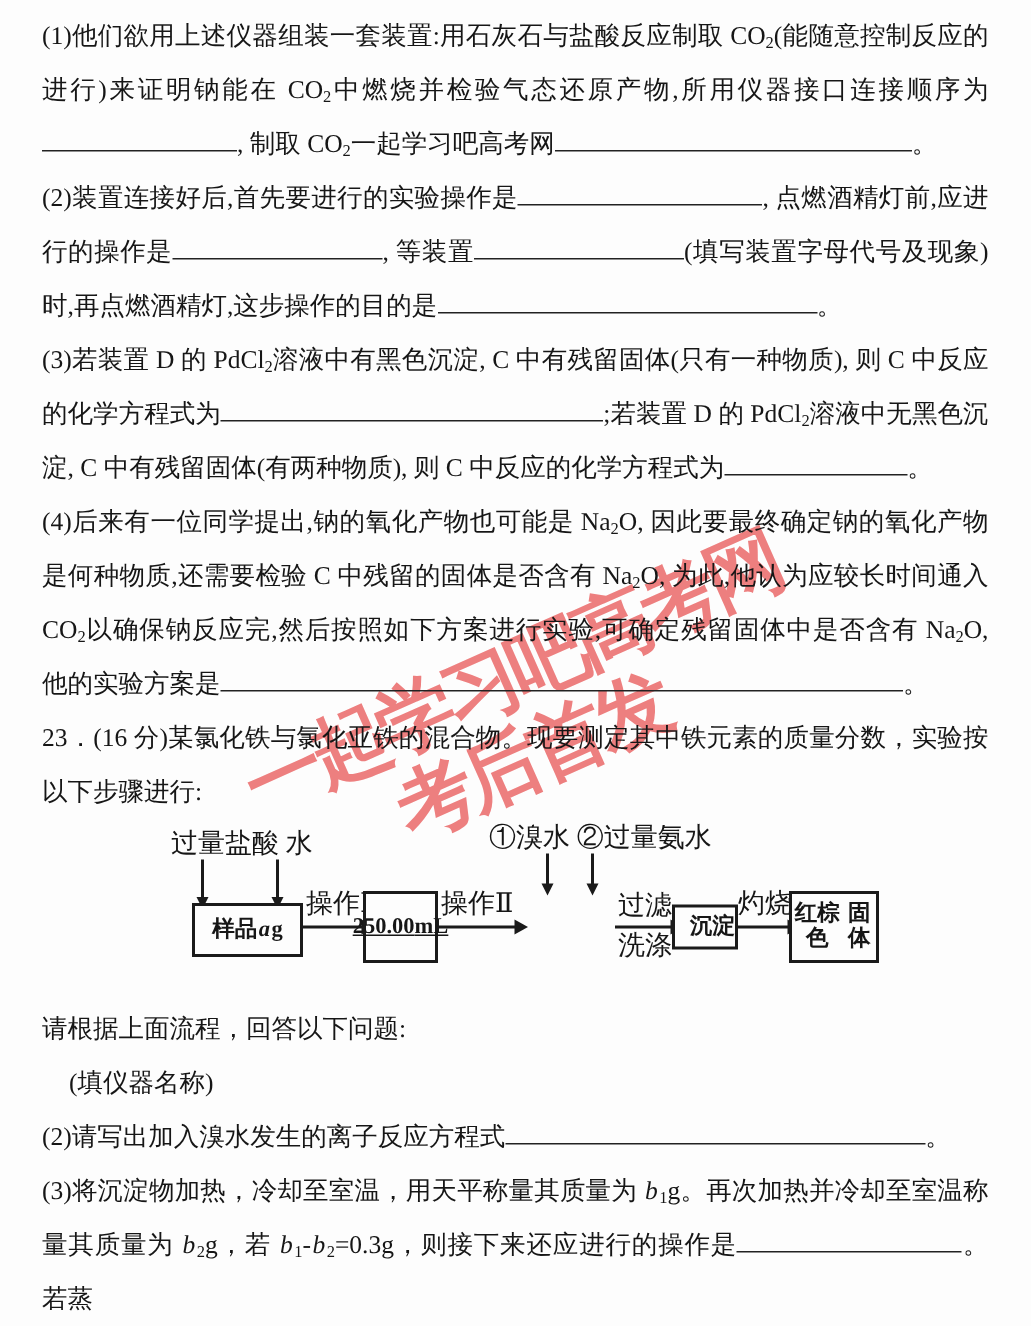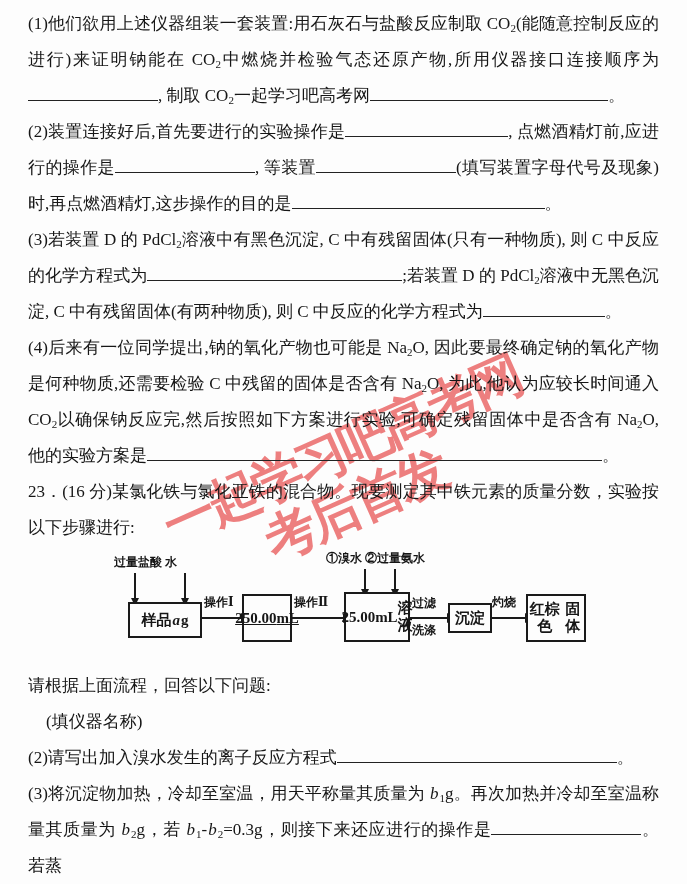--- a/index.html
+++ b/index.html
@@ -39,23 +39,23 @@
     z-index:1;
     pointer-events:none;
     white-space:nowrap;
   }
   .wm-line1{font-size:52px;line-height:56px;}
   .wm-line2{font-size:52px;line-height:56px;margin-left:86px;}
   
   .flowchart{position:relative;height:118px;margin:2px 0 2px 0;z-index:2;}
   .fc-label{
     position:absolute;
-    font-size:12px;line-height:17px;
+    font-size:18px;line-height:17px;
     white-space:nowrap;
-    font-weight:bold;
+    font-weight:normal;
   }
   .fc-box{
     position:absolute;
     border:2px solid #1a1a1a;
     display:flex;align-items:center;justify-content:center;
     text-align:center;
     font-size:15px;line-height:17px;
     font-weight:bold;
     box-sizing:border-box;
     background:#fdfdfd;
@@ -68,21 +68,21 @@
     border-left:4.5px solid transparent;border-right:4.5px solid transparent;
     border-top:8px solid #1a1a1a;
   }
   .va1{left:106px;top:25px;height:26px;}
   .va2{left:156px;top:25px;height:26px;}
   .va3{left:336px;top:21px;height:21px;}
   .va4{left:366px;top:21px;height:21px;}
   .box1{left:100px;top:54px;width:74px;height:36px;}
   .box2{left:214px;top:46px;width:50px;height:48px;text-decoration:underline;}
   .box3{left:316px;top:44px;width:66px;height:50px;}
-  .box4{left:420px;top:55px;width:44px;height:30px;}
+  .box4{left:420px;top:55px;width:44px;height:30px;justify-content:flex-end;}
   .box5{left:498px;top:46px;width:60px;height:48px;}
   .harrow{position:absolute;height:2px;background:#1a1a1a;}
   .harrow::after{
     content:'';position:absolute;right:-8px;top:-4.5px;
     border-top:5.5px solid transparent;border-bottom:5.5px solid transparent;
     border-left:9px solid #1a1a1a;
   }
   .ha1{left:174px;top:69px;width:40px;}
   .ha2{left:264px;top:69px;width:52px;}
   .ha3{left:382px;top:69px;width:38px;}
@@ -129,25 +129,20 @@
 
     <div class="fc-box box2">
         <span>250.00</span>
         <br>
         <span>mL</span>
       </div>
 
     <div class="fc-label a2l">操作Ⅱ</div>
     <div class="harrow ha2"></div>
 
-    <div class="fc-box box3">
-        <span>25.00mL</span>
-        <br>
-        <span>溶液</span>
-      </div>
 
     <div class="fc-label a3t">过滤</div>
     <div class="harrow ha3"></div>
     <div class="fc-label a3b">洗涤</div>
 
     <div class="fc-box box4">
         <span>沉淀</span>
       </div>
 
     <div class="fc-label a4l">灼烧</div>

